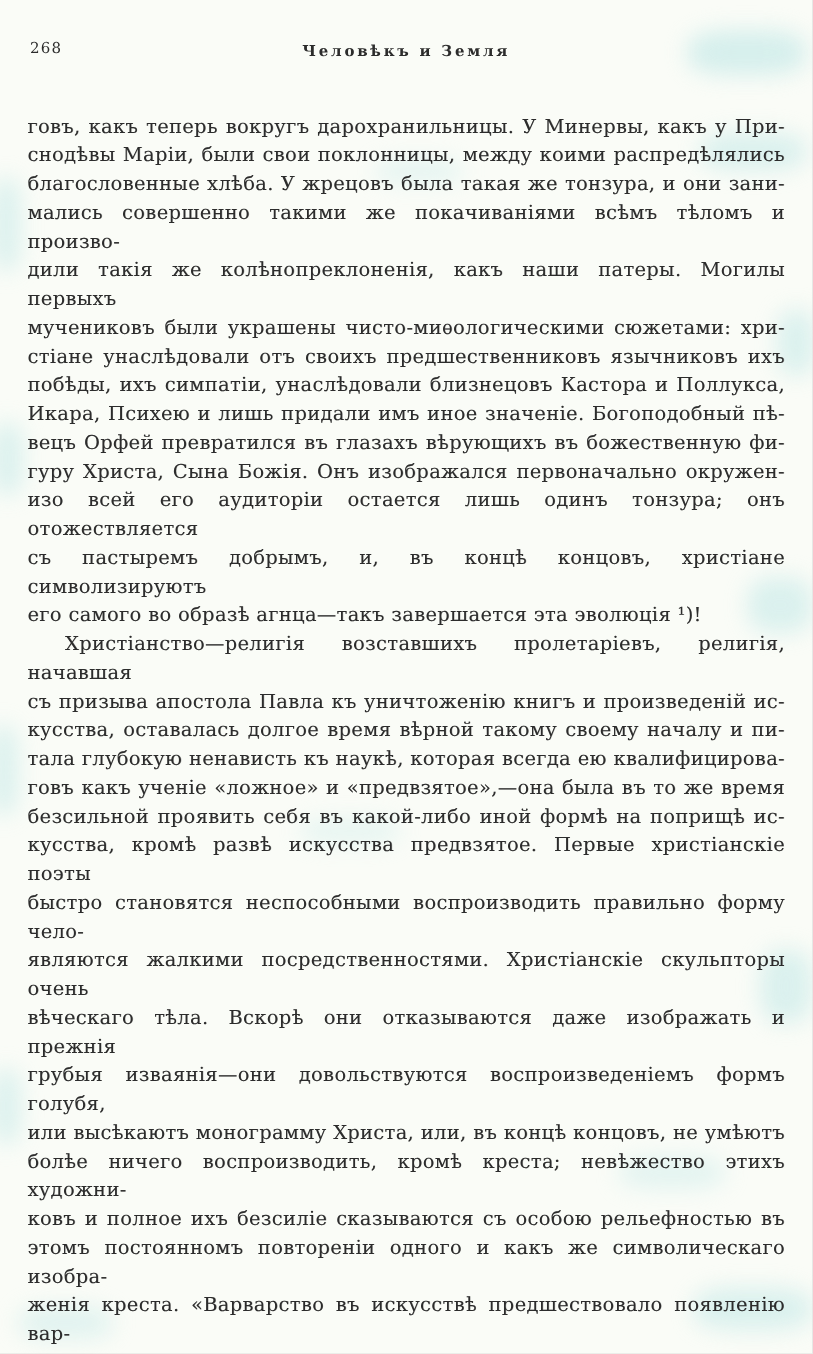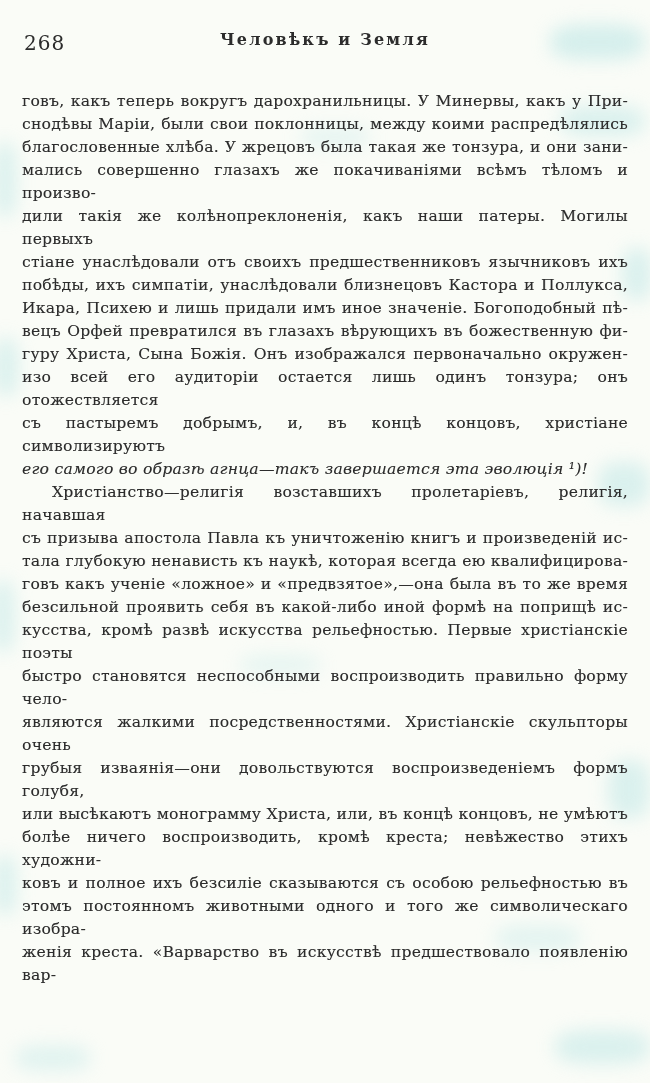--- a/index.html
+++ b/index.html
@@ -28,39 +28,39 @@
     position: relative;
     z-index: 1;
     height: 22px;
     margin-bottom: 38px;
     text-align: center;
   }
   .page-number {
     position: absolute;
     left: 2px;
     top: 1px;
-    font-size: 20px;
+    font-size: 12px;
     letter-spacing: 1px;
   }
   .running-title {
     display: inline-block;
     font-weight: bold;
-    font-size: 16px;
+    font-size: 12px;
     letter-spacing: 2.2px;
   }
   .text-block {
     position: relative;
     z-index: 1;
     font-size: 15.5px;
     line-height: 23px;
     letter-spacing: 0.3px;
     text-shadow: 0.3px 0 0 rgba(44,44,44,0.35);
   }
   .tline { text-align: justify; text-align-last: justify; }
-  .tline-last { text-align-last: left; font-style: italic; }
+  .tline-last { text-align-last: left; }
   .para-indent .tline:first-child { text-indent: 30px; }
 </style>
 </head>
 <body>
 
 <div class="page">
 
   <div class="artifact" style="left:550px;top:24px;width:95px;height:36px;opacity:.8;"></div>
   <div class="artifact" style="left:560px;top:106px;width:85px;height:30px;"></div>
   <div class="artifact" style="left:-6px;top:142px;width:22px;height:75px;"></div>
@@ -79,42 +79,45 @@
   <header class="page-header">
     <span class="page-number">268</span>
     <span class="running-title">Человѣкъ и Земля</span>
   </header>
 
   <main class="text-block">
     <div class="paragraph">
         <div class="tline">говъ, какъ теперь вокругъ дарохранильницы. У Минервы, какъ у При-</div>
         <div class="tline">снодѣвы Маріи, были свои поклонницы, между коими распредѣлялись</div>
         <div class="tline">благословенные хлѣба. У жрецовъ была такая же тонзура, и они зани-</div>
-        <div class="tline">мались совершенно глазахъ же покачиваніями всѣмъ тѣломъ и произво-</div>
+        <div class="tline">мались совершенно такими же покачиваніями всѣмъ тѣломъ и произво-</div>
         <div class="tline">дили такія же колѣнопреклоненія, какъ наши патеры. Могилы первыхъ</div>
+        <div class="tline">мучениковъ были украшены чисто-миѳологическими сюжетами: хри-</div>
         <div class="tline">стіане унаслѣдовали отъ своихъ предшественниковъ язычниковъ ихъ</div>
         <div class="tline">побѣды, ихъ симпатіи, унаслѣдовали близнецовъ Кастора и Поллукса,</div>
         <div class="tline">Икара, Психею и лишь придали имъ иное значеніе. Богоподобный пѣ-</div>
         <div class="tline">вецъ Орфей превратился въ глазахъ вѣрующихъ въ божественную фи-</div>
         <div class="tline">гуру Христа, Сына Божія. Онъ изображался первоначально окружен-</div>
         <div class="tline">изо всей его аудиторіи остается лишь одинъ тонзура; онъ отожествляется</div>
         <div class="tline">съ пастыремъ добрымъ, и, въ концѣ концовъ, христіане символизируютъ</div>
         <div class="tline tline-last">его самого во образѣ агнца—такъ завершается эта эволюція ¹)!</div>
       </div>
     <div class="paragraph para-indent">
         <div class="tline">Христіанство—религія возставшихъ пролетаріевъ, религія, начавшая</div>
         <div class="tline">съ призыва апостола Павла къ уничтоженію книгъ и произведеній ис-</div>
+        <div class="tline">кусства, оставалась долгое время вѣрной такому своему началу и пи-</div>
         <div class="tline">тала глубокую ненависть къ наукѣ, которая всегда ею квалифицирова-</div>
         <div class="tline">говъ какъ ученіе «ложное» и «предвзятое»,—она была въ то же время</div>
         <div class="tline">безсильной проявить себя въ какой-либо иной формѣ на поприщѣ ис-</div>
-        <div class="tline">кусства, кромѣ развѣ искусства рельефностью. Первые христіанскіе поэты</div>
+        <div class="tline">кусства, кромѣ развѣ искусства предвзятое. Первые христіанскіе поэты</div>
         <div class="tline">быстро становятся неспособными воспроизводить правильно форму чело-</div>
         <div class="tline">являются жалкими посредственностями. Христіанскіе скульпторы очень</div>
+        <div class="tline">вѣческаго тѣла. Вскорѣ они отказываются даже изображать и прежнія</div>
         <div class="tline">грубыя изваянія—они довольствуются воспроизведеніемъ формъ голубя,</div>
         <div class="tline">или высѣкаютъ монограмму Христа, или, въ концѣ концовъ, не умѣютъ</div>
         <div class="tline">болѣе ничего воспроизводить, кромѣ креста; невѣжество этихъ художни-</div>
         <div class="tline">ковъ и полное ихъ безсиліе сказываются съ особою рельефностью въ</div>
-        <div class="tline">этомъ постоянномъ животными одного и того же символическаго изобра-</div>
+        <div class="tline">этомъ постоянномъ повтореніи одного и какъ же символическаго изобра-</div>
         <div class="tline">женія креста. «Варварство въ искусствѣ предшествовало появленію вар-</div>
       </div>
   </main>
 
 </div>
 
 </body></html>

